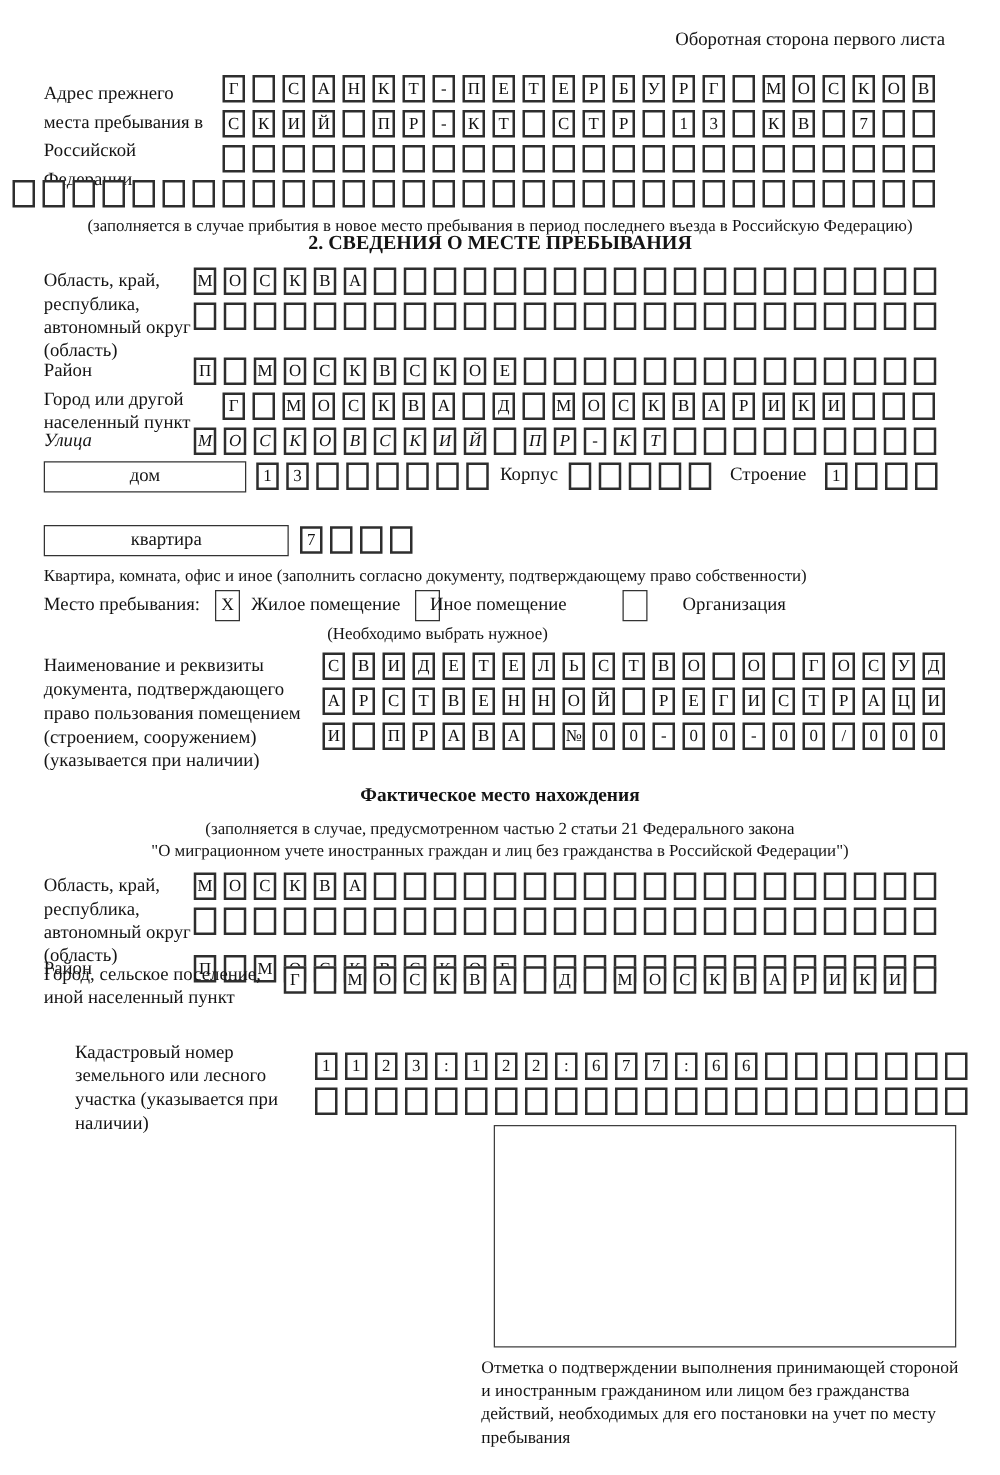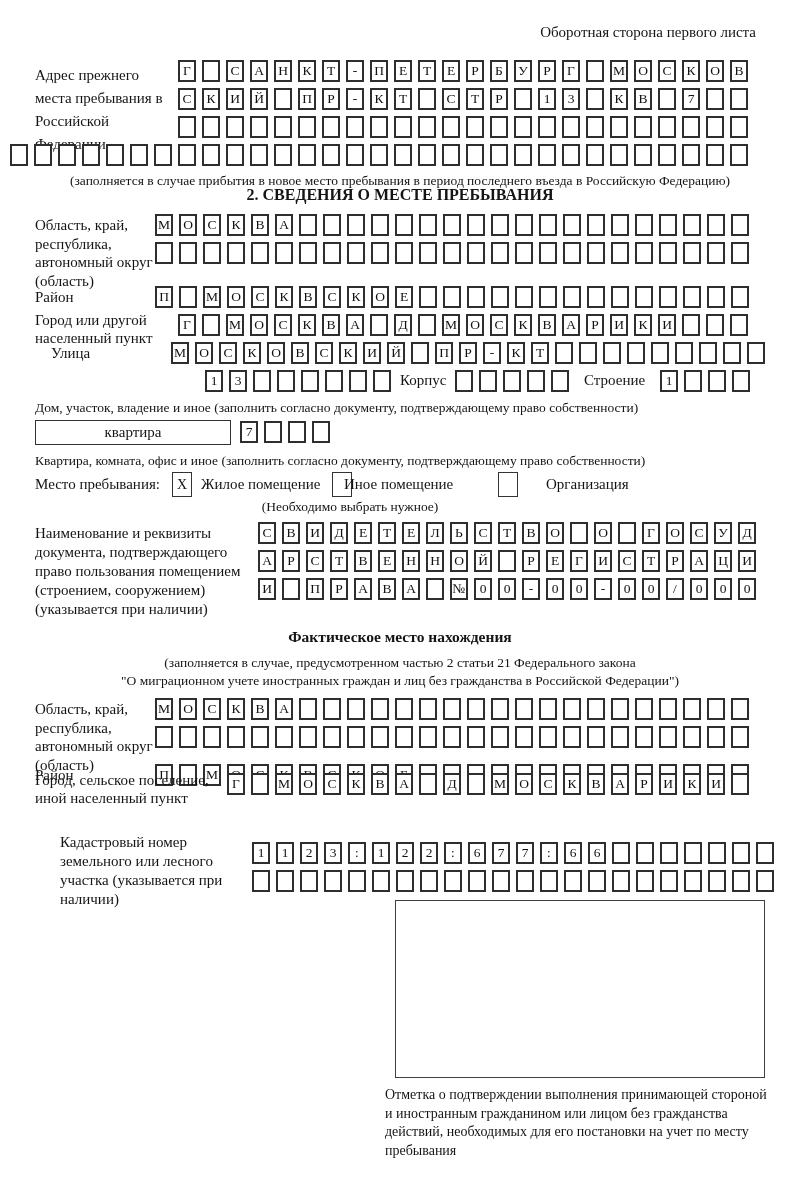--- a/index.html
+++ b/index.html
@@ -288,21 +288,21 @@
         <span class="cell">Р</span>
         <span class="cell">И</span>
         <span class="cell">К</span>
         <span class="cell">И</span>
         <span class="cell"></span>
         <span class="cell"></span>
         <span class="cell"></span>
       </div>
   </div>
 
-  <div class="abs" style="top:342px; left:16px; width:680px; height:28px;">
+  <div class="abs" style="top:342px; left:0; width:680px; height:28px;font-style:italic;">
     <div class="abs label" style="left:35px; top:2px;">Улица</div>
     <div class="abs cellrow" style="left:155px; top:0;">
         <span class="cell">М</span>
         <span class="cell">О</span>
         <span class="cell">С</span>
         <span class="cell">К</span>
         <span class="cell">О</span>
         <span class="cell">В</span>
         <span class="cell">С</span>
         <span class="cell">К</span>
@@ -320,20 +320,21 @@
         <span class="cell"></span>
         <span class="cell"></span>
         <span class="cell"></span>
         <span class="cell"></span>
         <span class="cell"></span>
         <span class="cell"></span>
       </div>
   </div>
 
   <div class="abs" style="top:370px; left:0; width:800px; height:28px;">
+    <div class="abs widebox" style="left:35px; top:-1px; width:162px;">дом</div>
     <div class="abs cellrow" style="left:205px; top:0;">
         <span class="cell">1</span>
         <span class="cell">3</span>
         <span class="cell"></span>
         <span class="cell"></span>
         <span class="cell"></span>
         <span class="cell"></span>
         <span class="cell"></span>
         <span class="cell"></span>
       </div>
@@ -346,21 +347,20 @@
         <span class="cell"></span>
       </div>
     <div class="abs inline-label" style="left:584px; top:-2px;">Строение</div>
     <div class="abs cellrow" style="left:660px; top:0;">
         <span class="cell">1</span>
         <span class="cell"></span>
         <span class="cell"></span>
         <span class="cell"></span>
       </div>
   </div>
-  <div class="abs caption" style="top:399px; left:35px;">Дом, участок, владение и иное (заполнить согласно документу, подтверждающему право собственности)</div>
 
   <div class="abs" style="top:421px; left:0; width:800px; height:28px;">
     <div class="abs widebox" style="left:35px; top:-1px; width:196px;">квартира</div>
     <div class="abs cellrow" style="left:240px; top:0;">
         <span class="cell">7</span>
         <span class="cell"></span>
         <span class="cell"></span>
         <span class="cell"></span>
       </div>
   </div>

